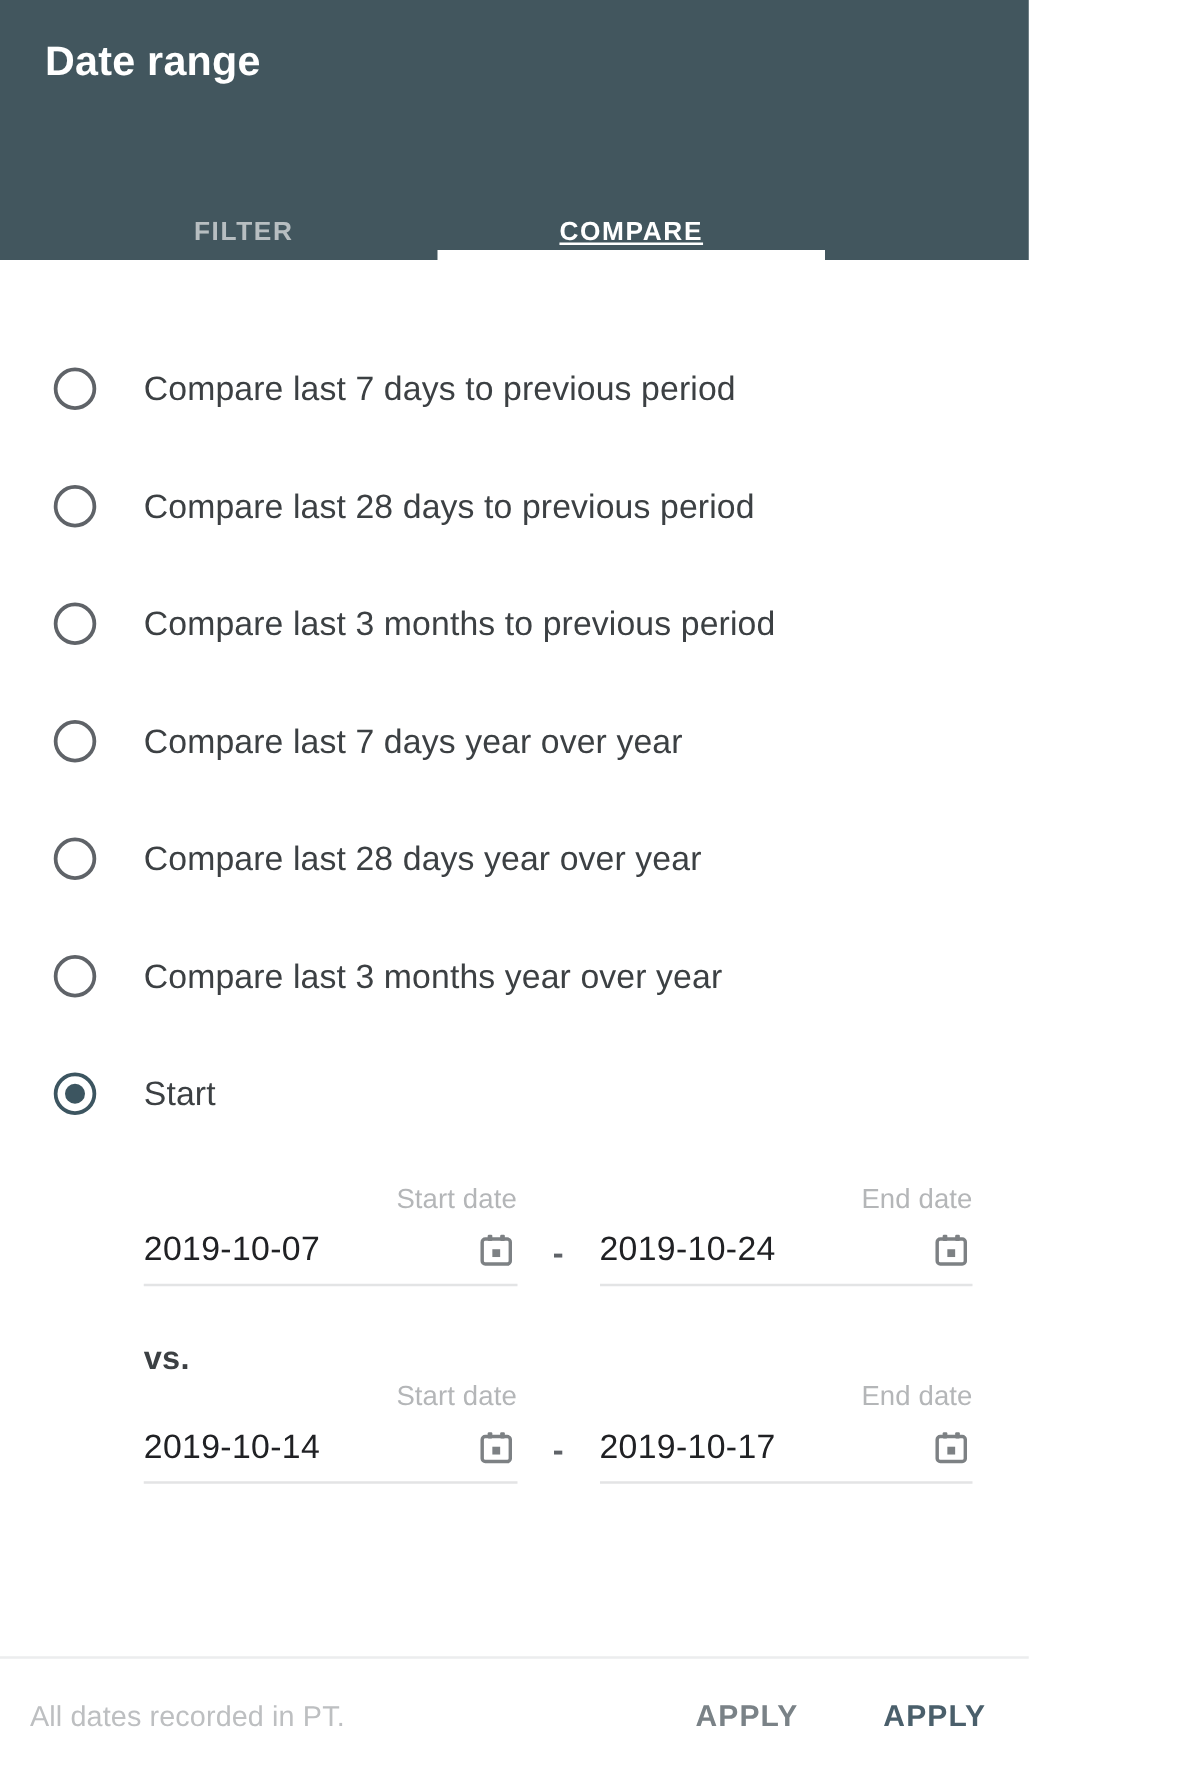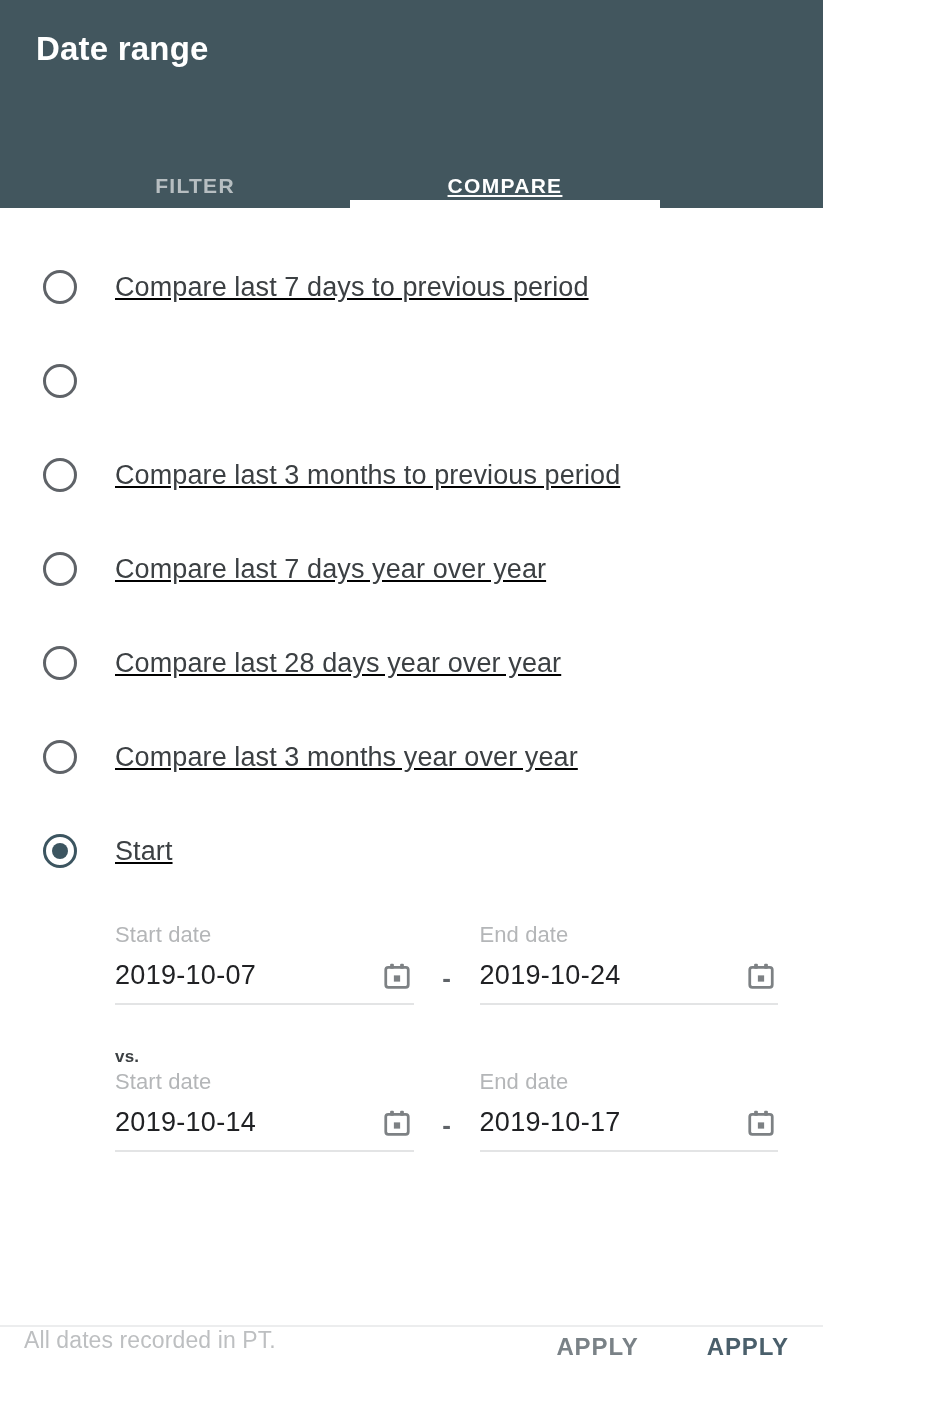--- a/index.html
+++ b/index.html
@@ -15,20 +15,21 @@
     overflow: hidden;
   }
 
   .dialog {
     position: relative;
     width: 823px;
     height: 1420px;
     background: #ffffff;
     display: flex;
     flex-direction: column;
+    gap: 24px;
   }
 
   
   .header {
     background: #42565E;
     height: 208px;
     position: relative;
     flex: 0 0 auto;
   }
   .header-title {
@@ -83,21 +84,20 @@
     box-sizing: border-box;
   }
 
   .option-row {
     display: flex;
     align-items: center;
     height: 46px;
     margin-bottom: 48px;
     padding-left: 43px;
     cursor: pointer;
-    text-decoration: underline;
   }
   .option-row:last-of-type { margin-bottom: 0; }
 
   .radio {
     width: 34px;
     height: 34px;
     border-radius: 50%;
     border: 3px solid #5F6368;
     box-sizing: border-box;
     flex: 0 0 auto;
@@ -127,40 +127,41 @@
     white-space: nowrap;
   }
 
   
   .custom-area {
     padding-left: 115px;
     padding-right: 45px;
     margin-top: 12px;
   }
   .vs-label {
-    font-size: 17px;
+    font-size: 26px;
     font-weight: bold;
     color: #3C4043;
     margin-top: 42px;
     margin-bottom: 2px;
     letter-spacing: 0.2px;
   }
   .date-row {
     display: flex;
     align-items: flex-end;
   }
   .date-field {
     width: 357px;
     position: relative;
   }
   .field-label {
     font-size: 22px;
     color: #B4B6B8;
     letter-spacing: 0.1px;
     margin-bottom: 12px;
+    text-align: right;
   }
   .field-input-wrap {
     display: flex;
     align-items: center;
     justify-content: space-between;
     border-bottom: 2px solid #E3E4E5;
     padding-bottom: 12px;
   }
   .field-value {
     font-size: 27px;
@@ -183,21 +184,21 @@
     font-weight: bold;
     line-height: 1;
   }
 
   
   .footer {
     flex: 0 0 auto;
     height: 95px;
     border-top: 2px solid #ECEDEE;
     display: flex;
-    align-items: flex-start;
+    align-items: center;
     padding: 0 30px 0 24px;
     box-sizing: border-box;
   }
   .footer-note {
     font-size: 23px;
     color: #BDBFC1;
     letter-spacing: 0.1px;
   }
   .footer-actions {
     margin-left: auto;
@@ -237,20 +238,21 @@
 
   <div class="body">
 
     <div class="option-row">
       <span class="radio"></span>
       <span class="option-label">Compare last 7 days to previous period</span>
     </div>
 
     <div class="option-row">
       <span class="radio"></span>
+      <span class="option-label">Compare last 28 days to previous period</span>
     </div>
 
     <div class="option-row">
       <span class="radio"></span>
       <span class="option-label">Compare last 3 months to previous period</span>
     </div>
 
 
     <div class="option-row">
       <span class="radio"></span>

